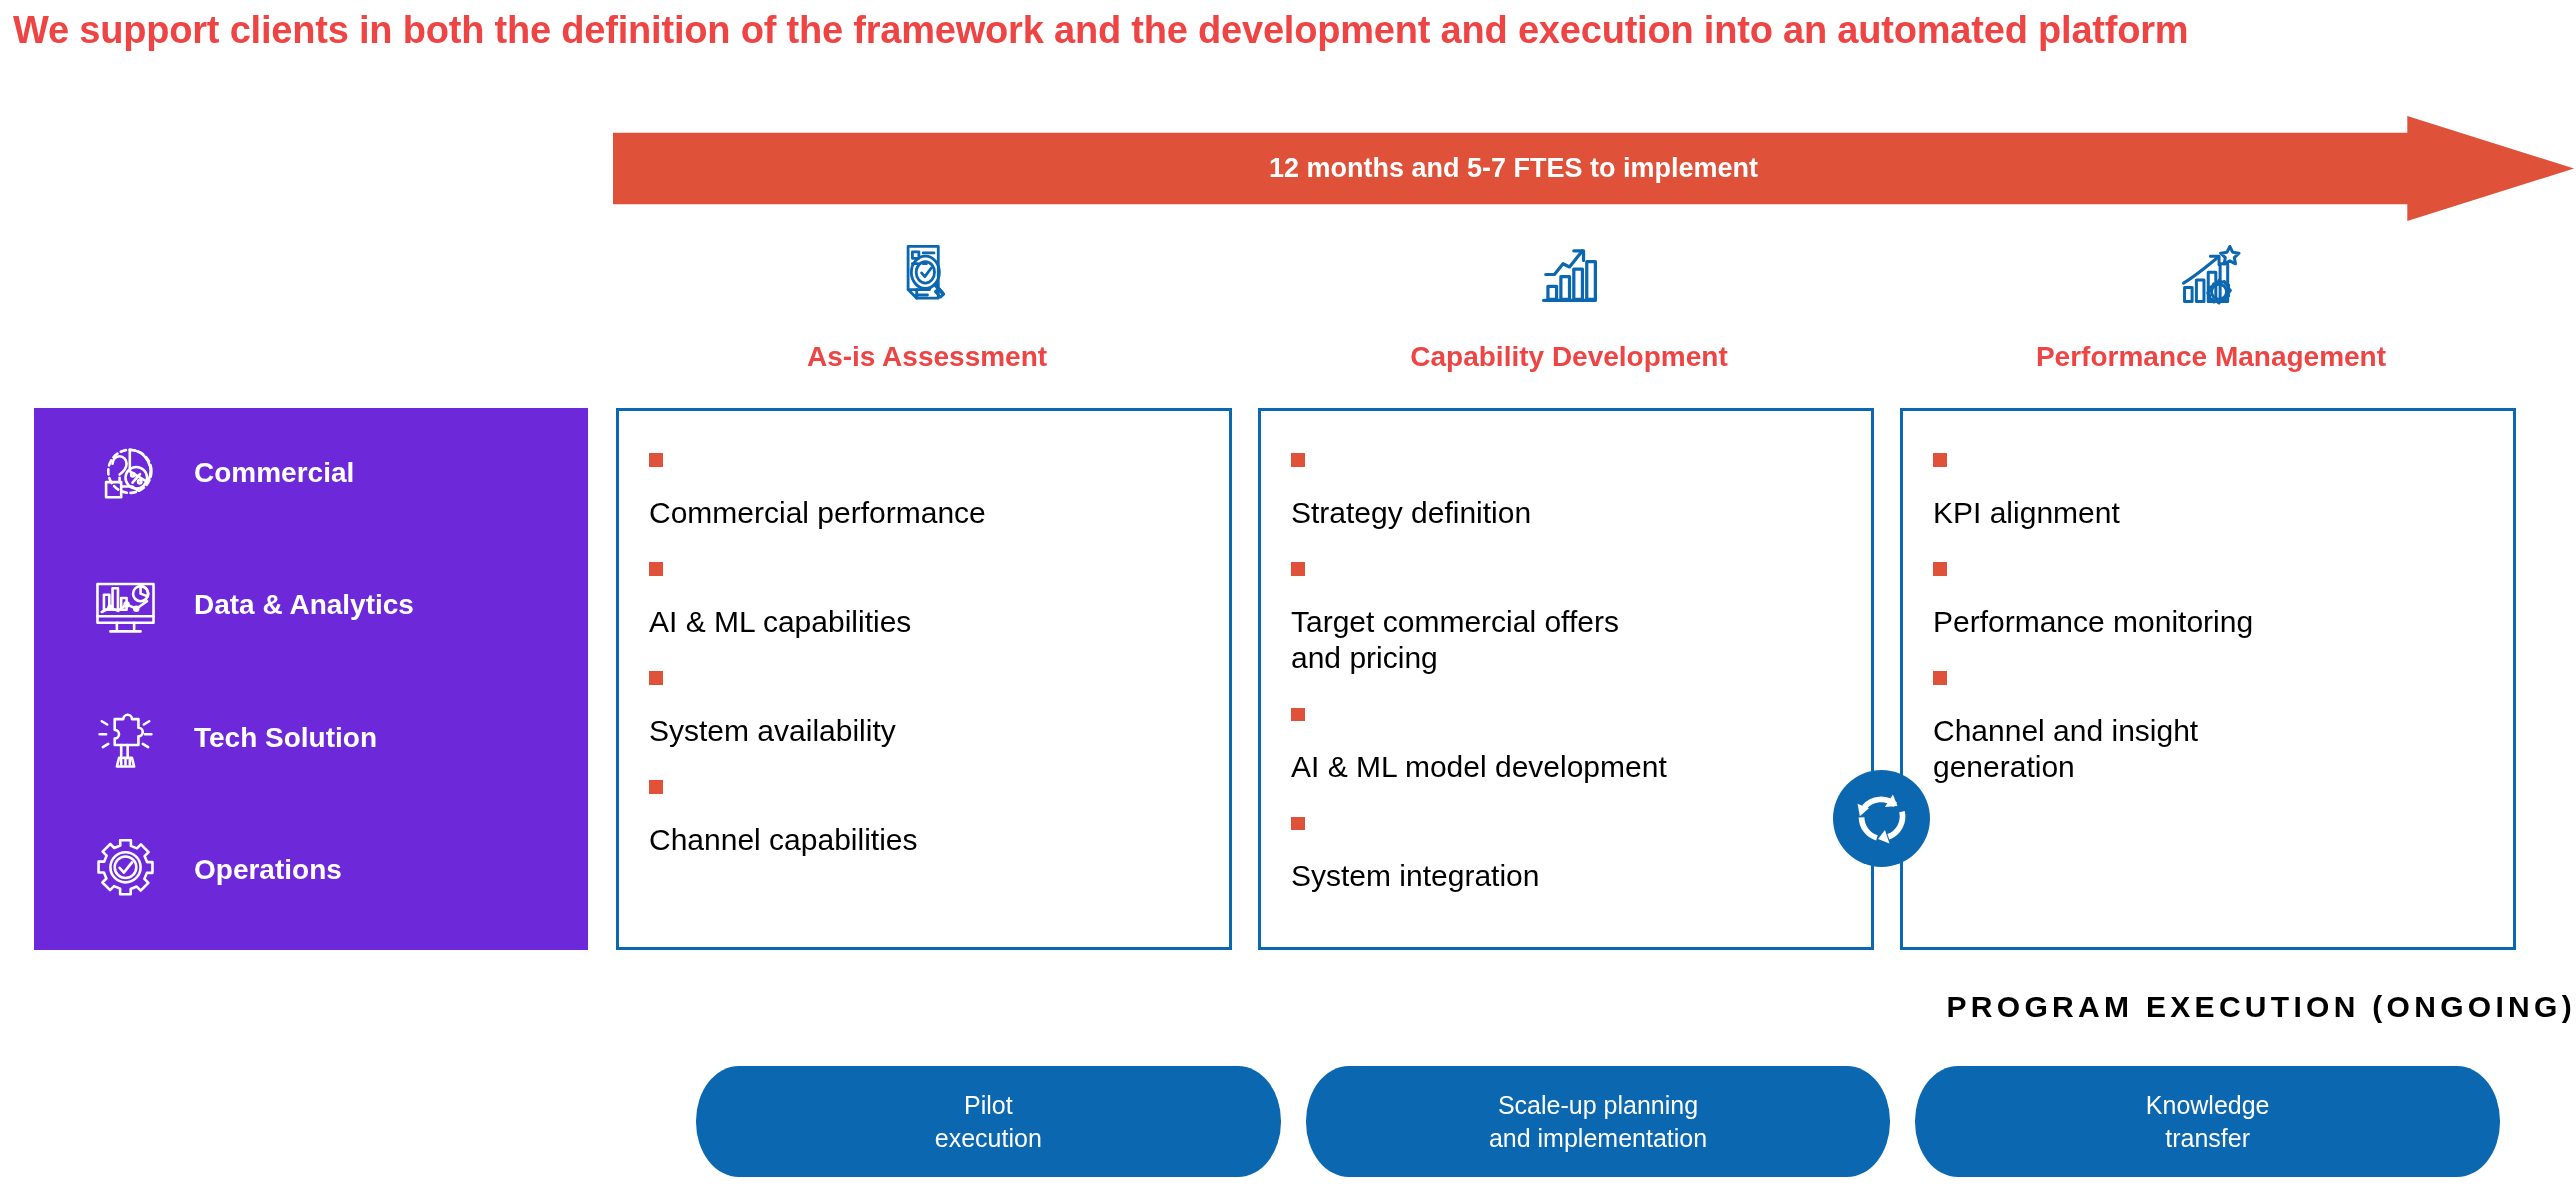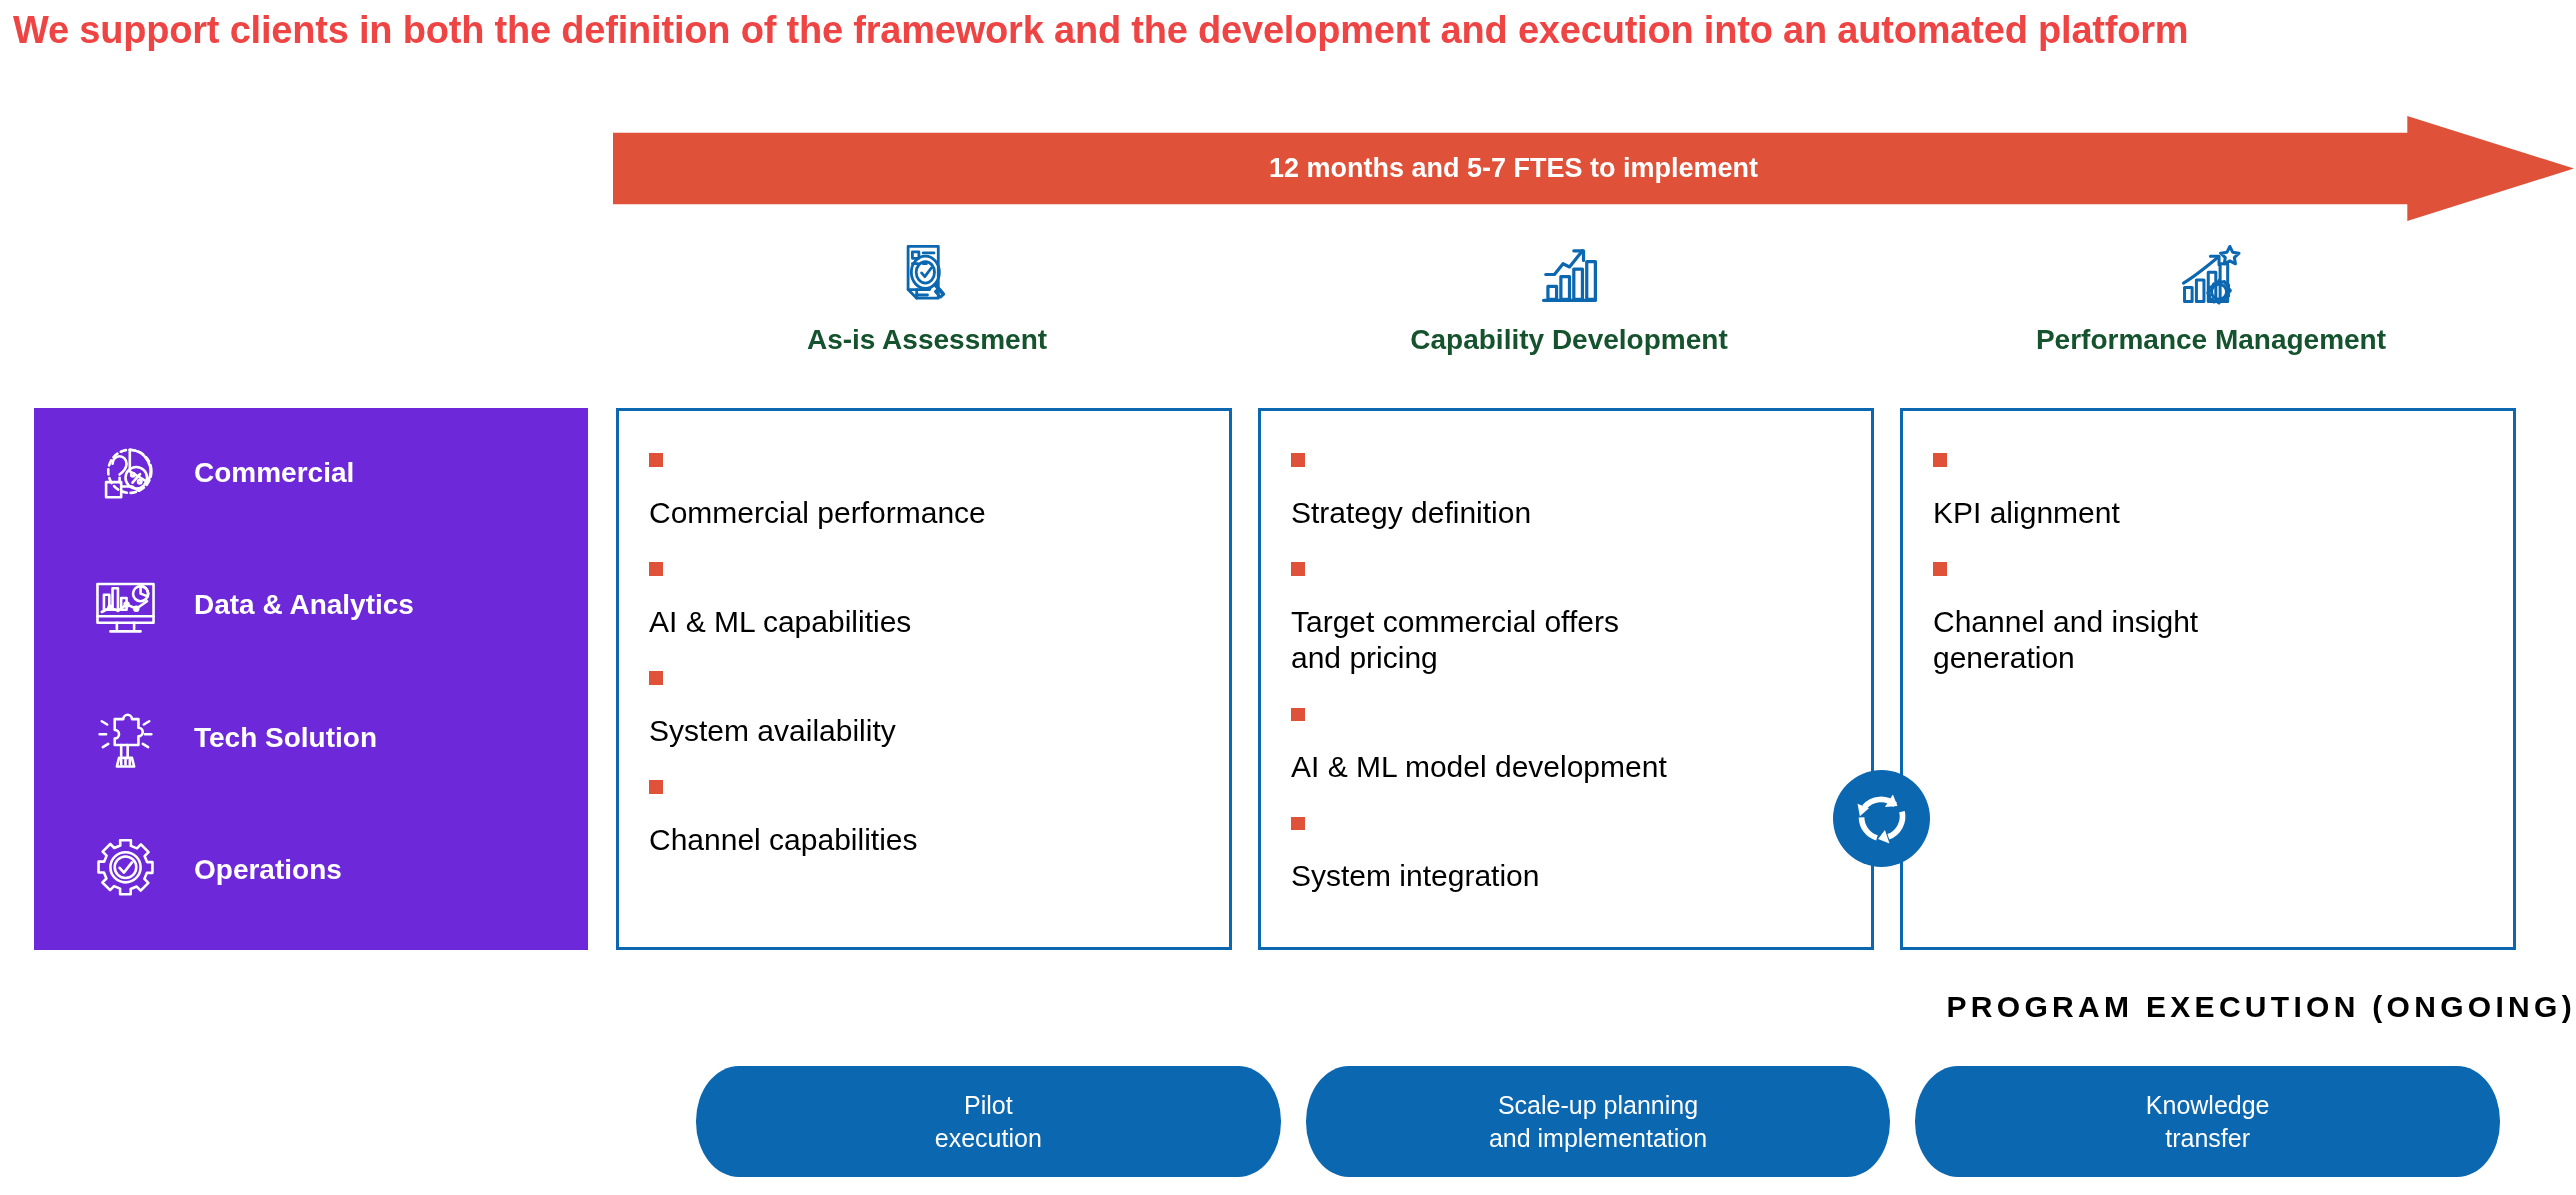--- a/index.html
+++ b/index.html
@@ -34,21 +34,21 @@
     color:#ffffff;font-size:27px;font-weight:bold;
   }
 
   
   .col-head{
     position:absolute;top:235px;width:622px;
     display:flex;flex-direction:column;align-items:center;
   }
   .col-head .ico{height:74px;display:flex;align-items:flex-end;justify-content:center;}
   .col-head .ttl{
-    margin-top:15px;font-size:28px;font-weight:bold;color:#14532d;white-space:nowrap;
+    margin-top:32px;font-size:28px;font-weight:bold;color:#ef4444;white-space:nowrap;
   }
   #head0{left:616px;}
   #head1{left:1258px;}
   #head2{left:1900px;}
 
   
   .sidebar{
     position:absolute;left:34px;top:408px;width:554px;height:542px;
     background:#6d28d9;
   }
@@ -270,20 +270,24 @@
     </div>
   </div>
 
   <div class="card" id="card2">
     <div class="bullet">
       <span class="sq"></span>
       <span class="bt">KPI alignment</span>
     </div>
     <div class="bullet">
       <span class="sq"></span>
+      <span class="bt">Performance monitoring</span>
+    </div>
+    <div class="bullet">
+      <span class="sq"></span>
       <span class="bt" style="max-width:345px">Channel and insight generation</span>
     </div>
   </div>
 
   <div class="cycle">
     <svg width="73" height="73" viewBox="0 0 64 64" fill="none" stroke="#ffffff" stroke-width="5" stroke-linecap="butt">
       <path d="M17 22A19 19 0 0 1 44 20"></path>
       <path d="M50 26a19 19 0 0 1-12 22"></path>
       <path d="M28 49A19 19 0 0 1 14.5 31"></path>
       <path d="M42 11l4 10-11 1z" fill="#ffffff" stroke="none"></path>

